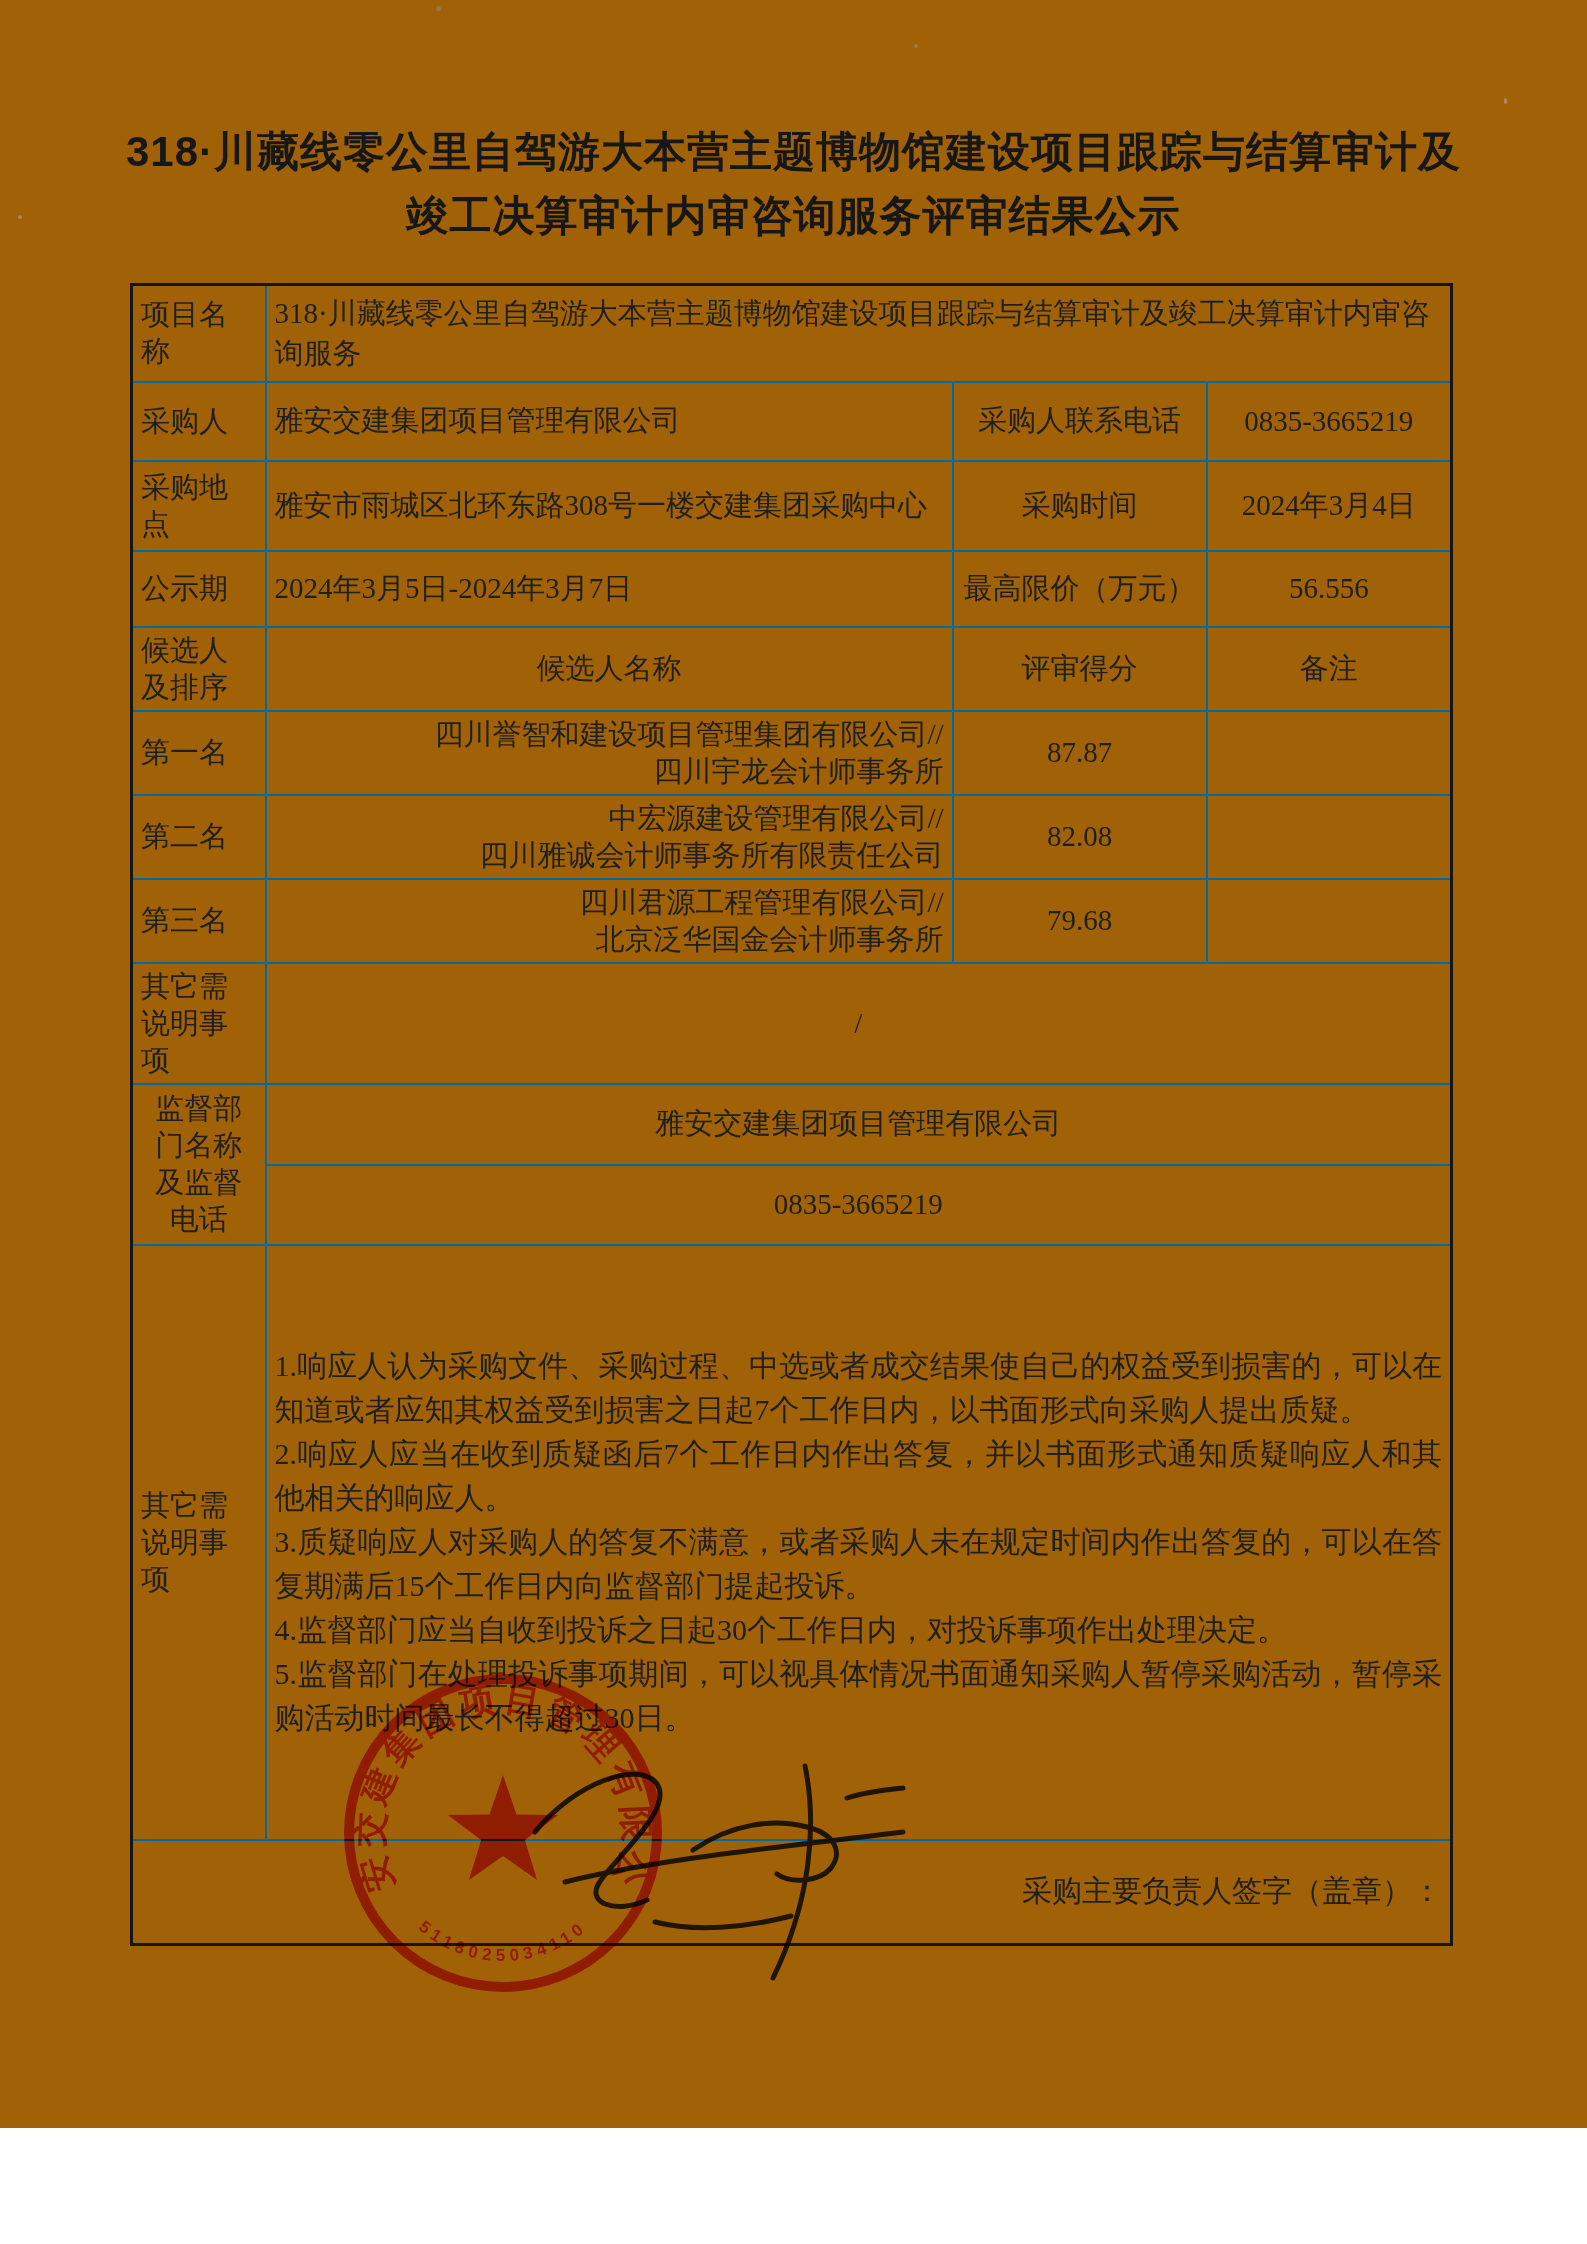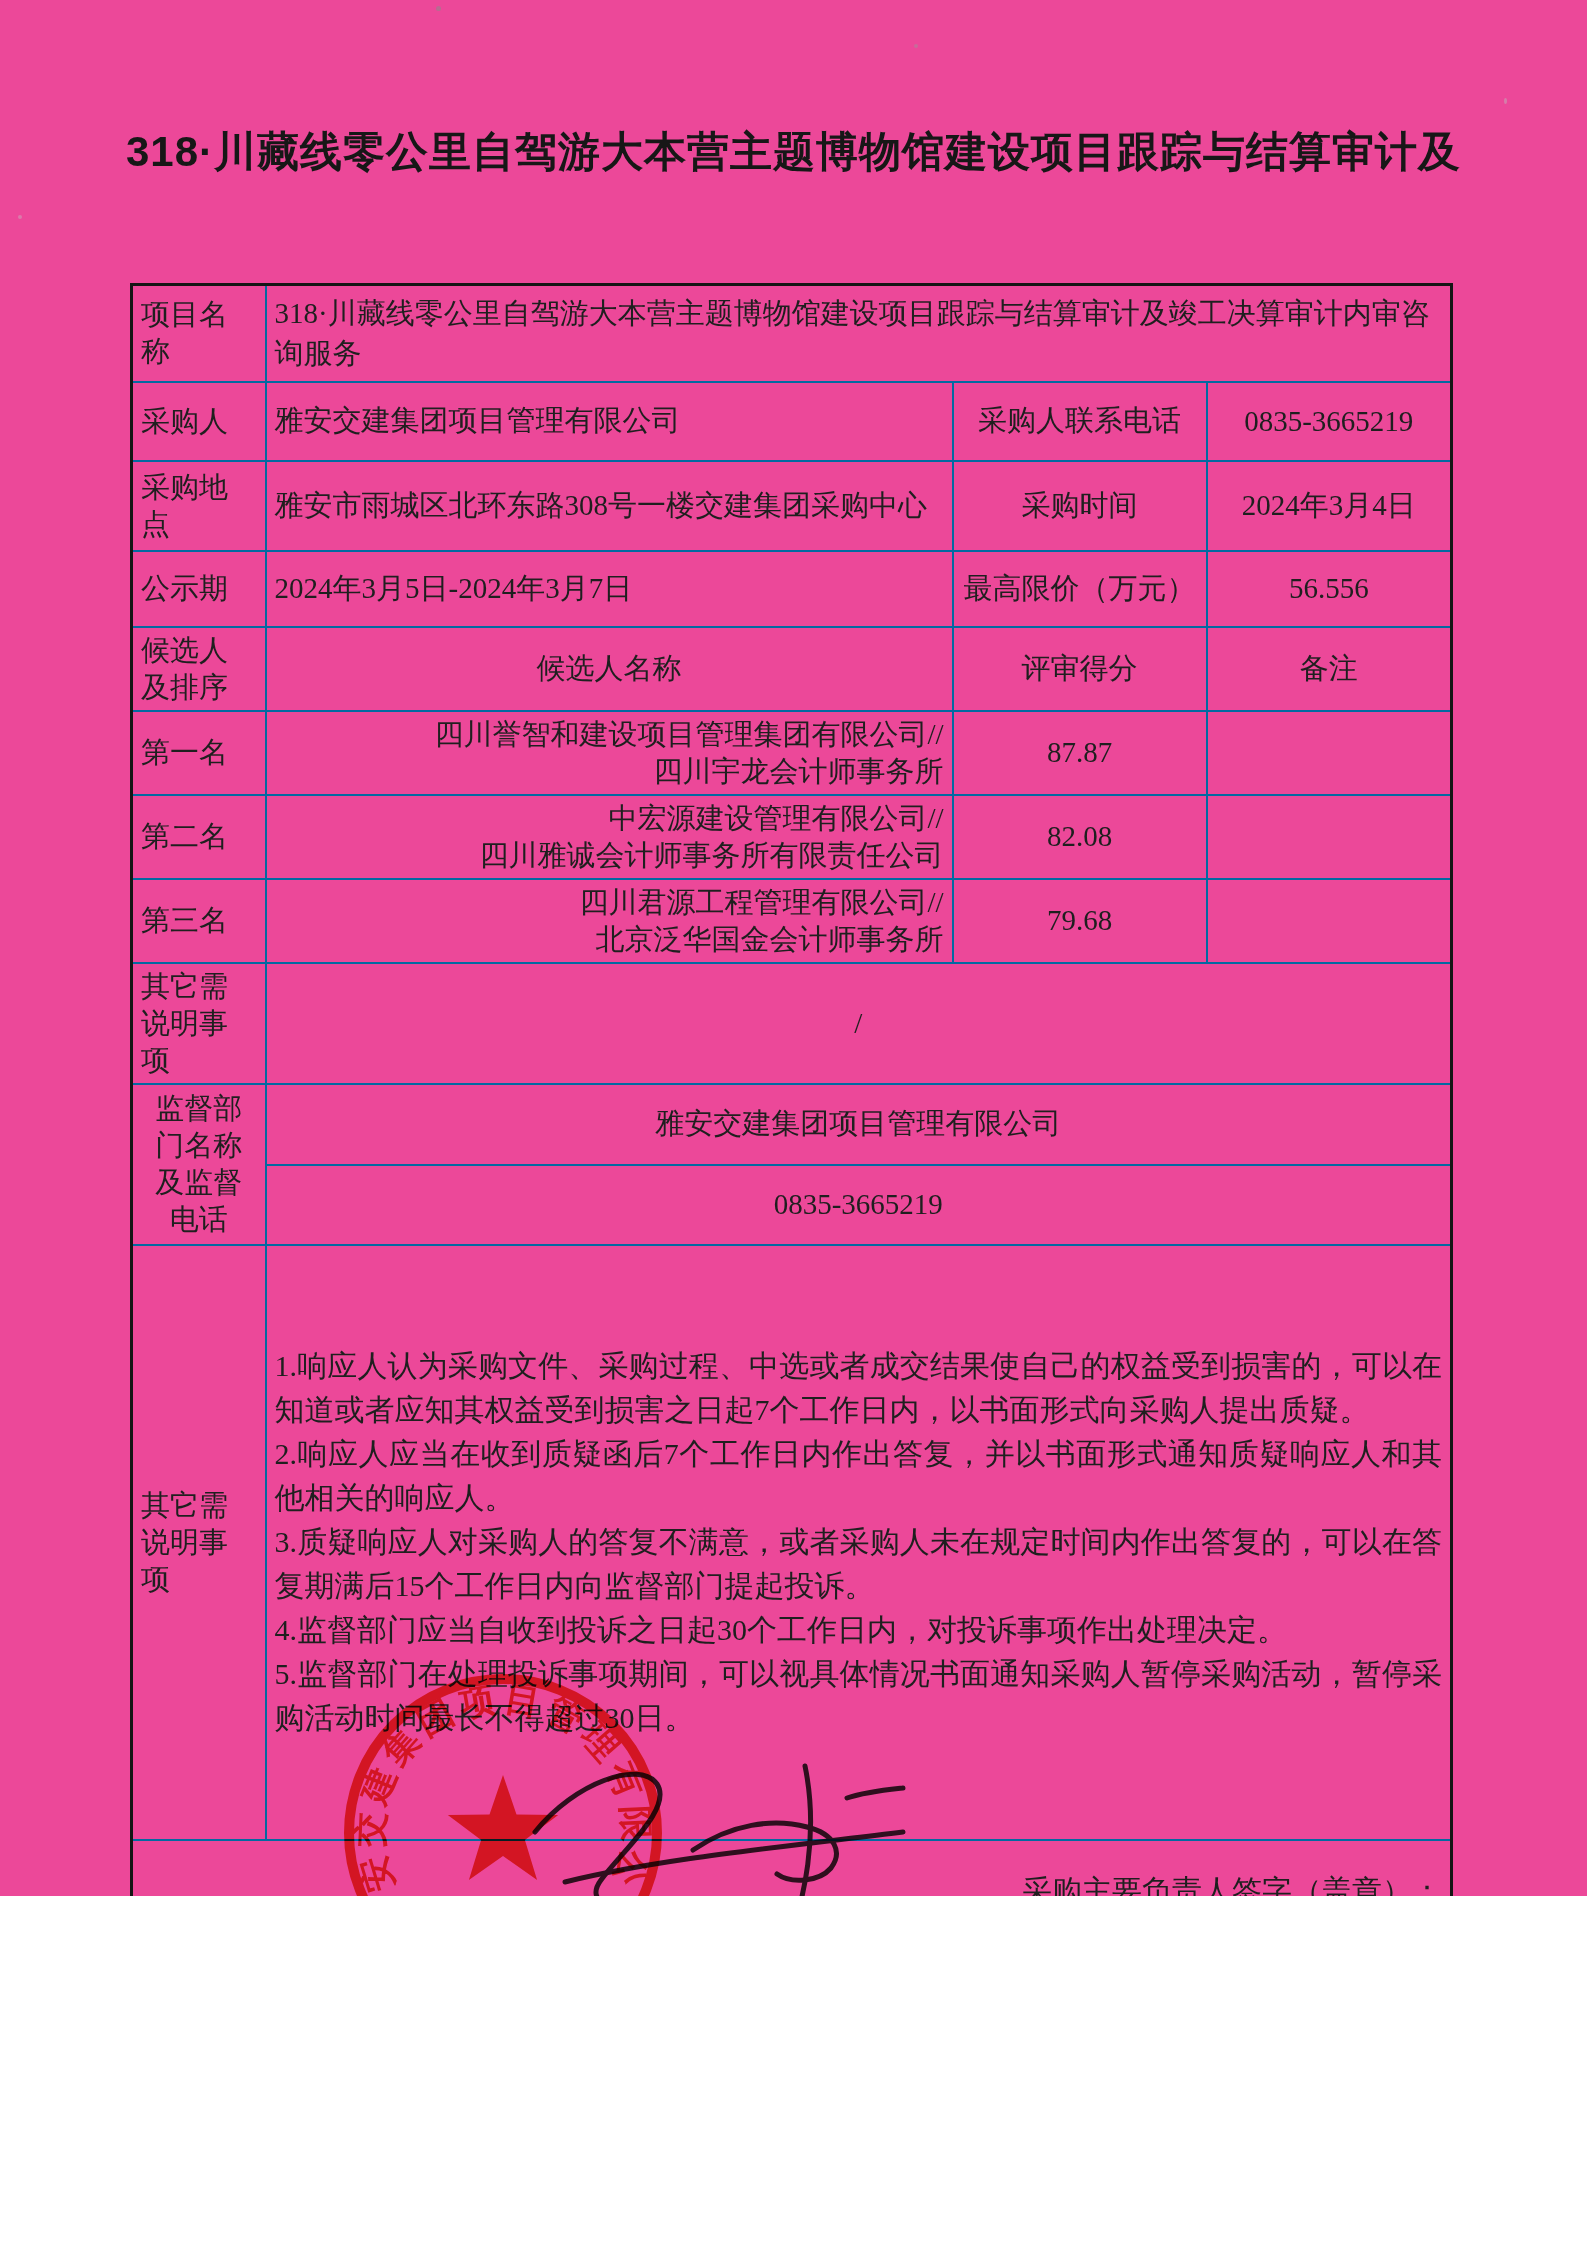--- a/index.html
+++ b/index.html
@@ -1,19 +1,19 @@
 <!DOCTYPE html>
 <html><head>
 <meta charset="utf-8">
 <style>
   html,body{margin:0;padding:0;background:#ffffff;}
   .page{
     position:relative;
-    width:1587px;height:1896px;
-    background:#ec4899;
+    width:1587px;height:2128px;
+    background:#a16207;
     font-family:"Liberation Serif", serif;
     color:#1f1f1f;
     overflow:hidden;
   }
   .doc-title{
     position:absolute;top:120px;left:0;width:100%;
     text-align:center;
     font-family:"Liberation Sans", sans-serif;
     font-weight:bold;
     font-size:42px;
@@ -65,20 +65,21 @@
   .speck.s3{ left:1504px;top:98px; width:3px; height:6px; background:#bdbdbd; opacity:.45;}
   .speck.s4{ left:18px;  top:215px;width:4px; height:4px; background:#c2c2c2; opacity:.4;}
 </style>
 </head>
 <body>
 
 <div class="page">
 
   <div class="doc-title">
     <div>318·川藏线零公里自驾游大本营主题博物馆建设项目跟踪与结算审计及</div>
+    <div>竣工决算审计内审咨询服务评审结果公示</div>
   </div>
 
   <table class="doc-table">
     <colgroup>
       <col style="width:134px">
       <col style="width:687px">
       <col style="width:254px">
       <col style="width:245px">
     </colgroup>
     <tbody>

